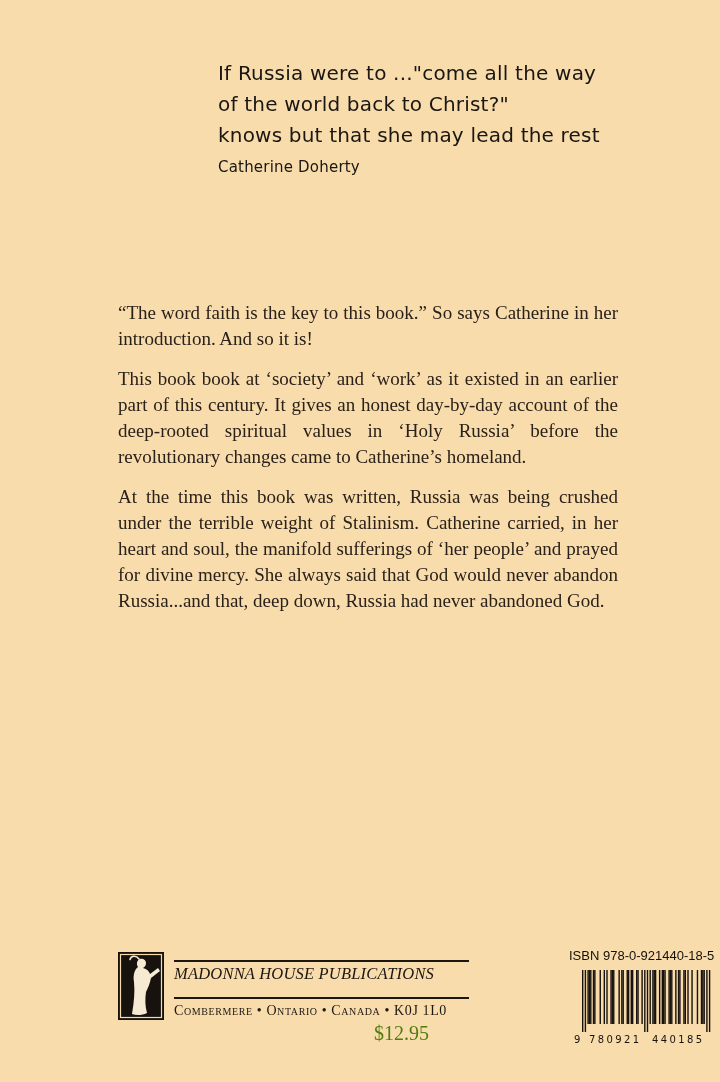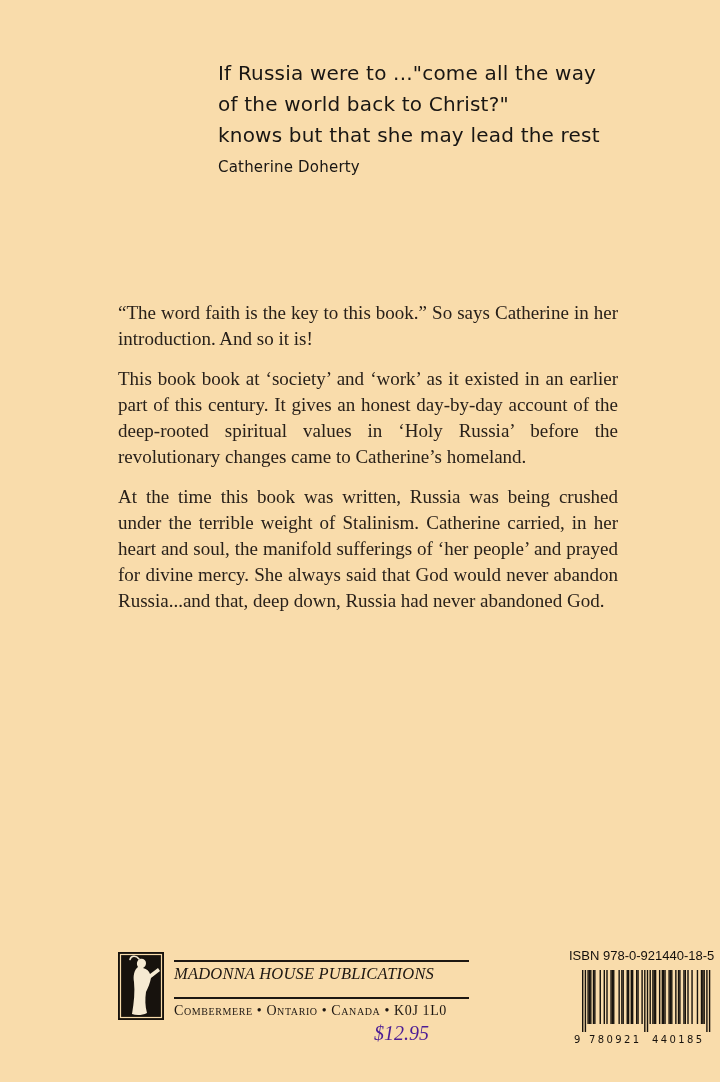--- a/index.html
+++ b/index.html
@@ -55,21 +55,21 @@
     margin-top: 4px;
     font-variant: small-caps;
     font-weight: normal;
     font-size: 14px; letter-spacing: 0.6px;
     white-space: nowrap;
   }
 
   
   .price {
     position: absolute; left: 374px; top: 1022px;
-    font-size: 20px; color: #4c1d95; font-style: italic;
+    font-size: 20px; color: #4d7c0f;
   }
 
   
   .isbn-block {
     position: absolute; left: 528px; top: 948px; width: 150px;
     text-align: left; color: #14100c; margin-left: 41px;
   }
   .isbn-label {
     font-family: "Liberation Sans", sans-serif;
     font-size: 13px; line-height: 16px; white-space: nowrap;

